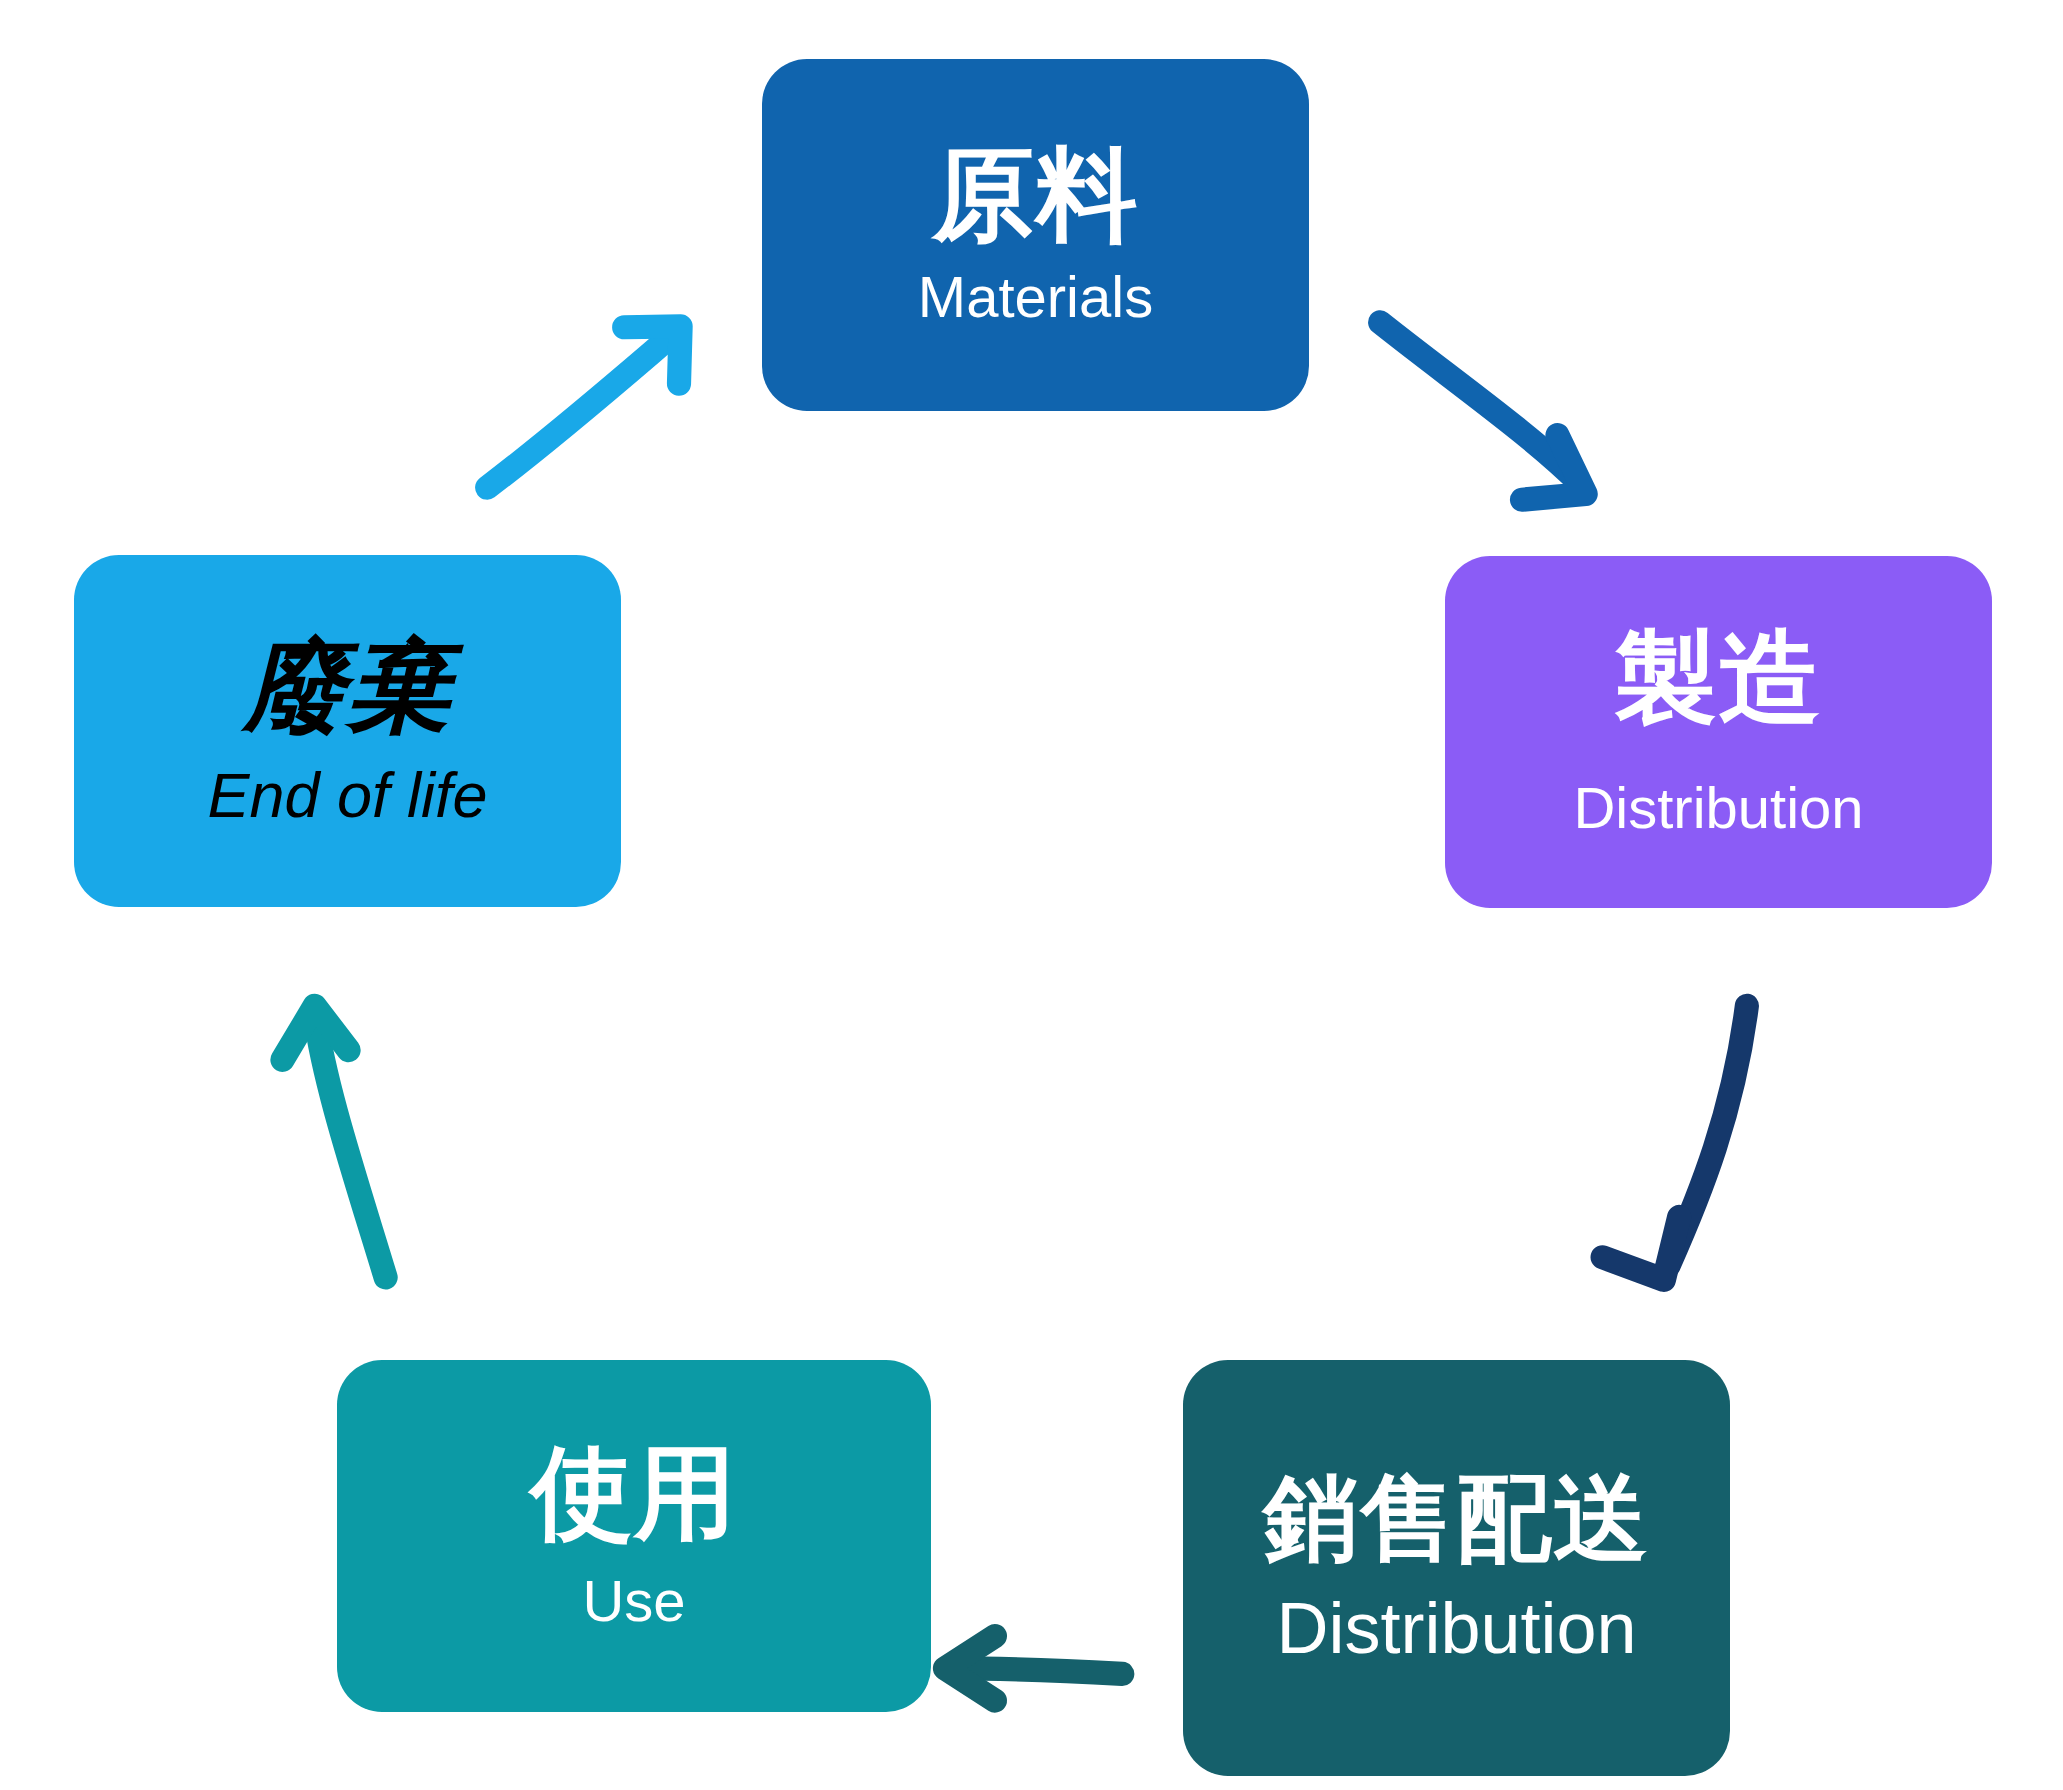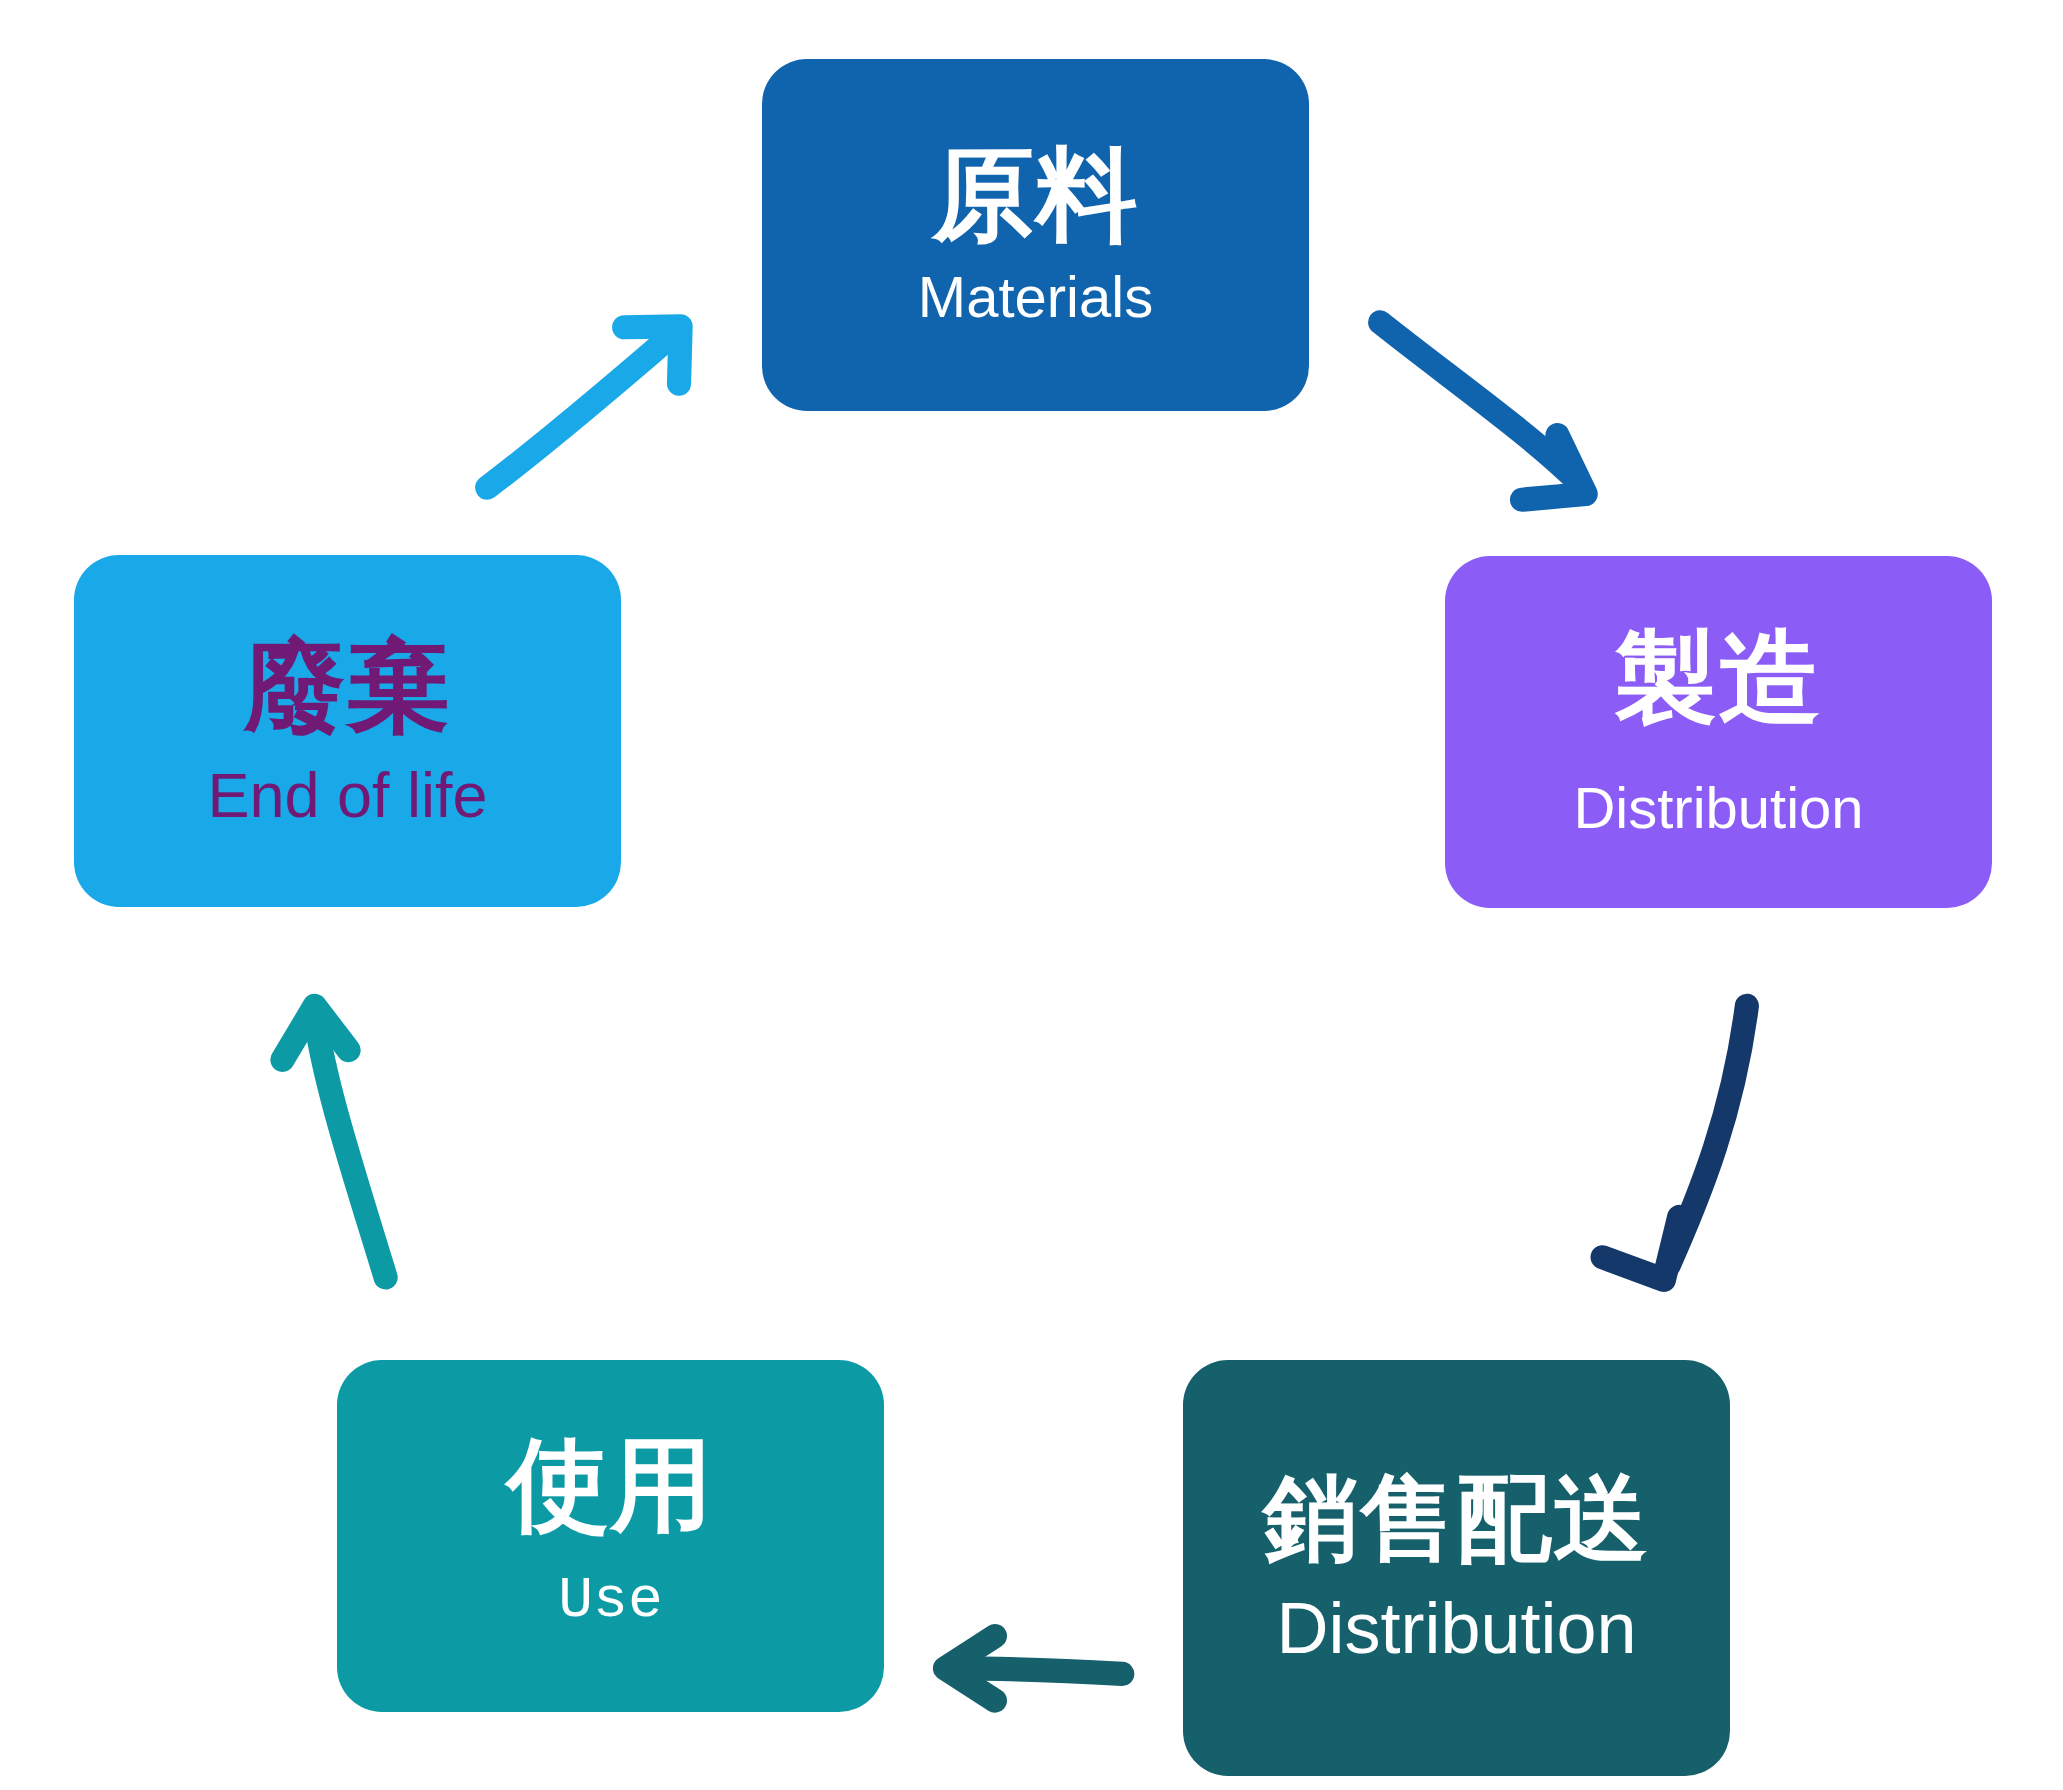--- a/index.html
+++ b/index.html
@@ -79,23 +79,22 @@
   #node-distribution {
     left: 1183px; top: 1360px;
     width: 547px; height: 416px;
     background: #15606B;
   }
   #node-distribution .stage-cn { font-size: 95px; }
   #node-distribution .stage-en { font-size: 72px; margin-top: 18px; }
 
   #node-use {
     left: 337px;  top: 1360px;
-    width: 547px; height: 352px;
+    width: 594px; height: 352px;
     background: #0C9AA5;
-    font-family: Liberation Mono, monospace;
   }
   #node-use .stage-cn { font-size: 102px; }
   #node-use .stage-en { margin-top: 21px; }
 
   #node-endoflife {
     left: 74px;   top: 555px;
     width: 547px; height: 352px;
     background: #19A8E8;
   }
   #node-endoflife .stage-cn { font-size: 102px; }
@@ -147,19 +146,19 @@
   <div class="stage-node" id="node-distribution" style="background: rgb(21, 96, 107); color: rgb(255, 255, 255);">
     <div class="stage-cn">銷售配送</div>
     <div class="stage-en">Distribution</div>
   </div>
 
   <div class="stage-node" id="node-use" style="background: rgb(12, 154, 165); color: rgb(255, 255, 255);">
     <div class="stage-cn">使用</div>
     <div class="stage-en">Use</div>
   </div>
 
-  <div class="stage-node" id="node-endoflife" style="background: rgb(25, 168, 232); color: #701a75;">
+  <div class="stage-node" id="node-endoflife" style="background: rgb(25, 168, 232); color: #000000; font-style: italic;">
     <div class="stage-cn">廢棄</div>
     <div class="stage-en">End of life</div>
   </div>
 
 </div>
 
 
 </body></html>

